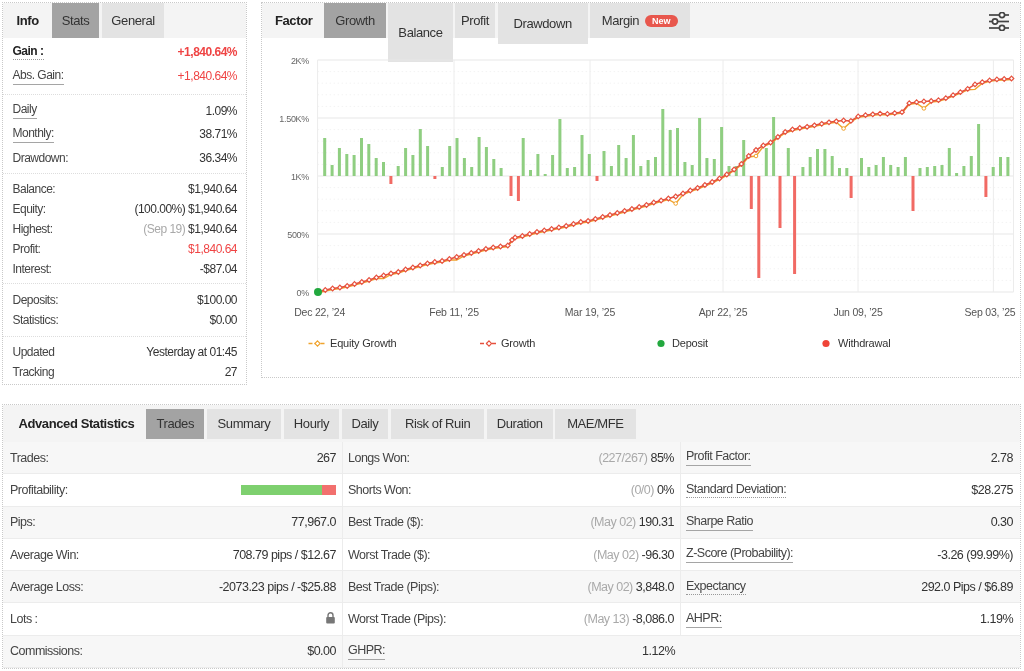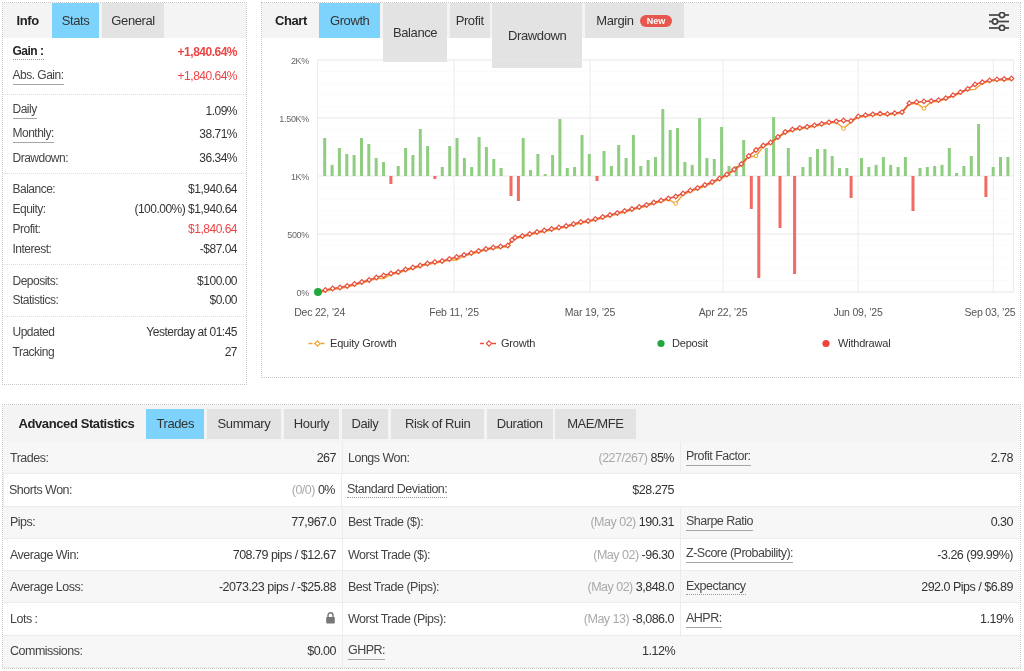--- a/index.html
+++ b/index.html
@@ -1,20 +1,20 @@
 <!DOCTYPE html>
 <html><head><meta charset="utf-8">
 <style>
 * { margin:0; padding:0; box-sizing:border-box; }
 html,body { width:1024px; height:671px; background:#fff; font-family:"Liberation Sans", sans-serif; }
 .panel { position:absolute; background:#fff; border:1px dotted #c9c9c9; }
 .strip { position:relative; background:#f4f4f4; height:35px; white-space:nowrap; font-size:0; }
 .tab { display:inline-block; font-size:13px; letter-spacing:-0.4px; color:#333; line-height:35px; padding:0 10px; vertical-align:top; }
 .tab.title { font-weight:bold; color:#222; font-size:13px; letter-spacing:-0.4px; }
-.tab.on { background:#7dd3fc; }
+.tab.on { background:#a3a3a3; }
 .tab.off { background:#e3e3e3; margin-left:2.5px; }
 .u { border-bottom:1px dotted #999; padding-bottom:1px; }
 .us { border-bottom:1px solid #a5a5a5; padding-bottom:2px; }
 .gy { color:#a9a9a9; }
 .gr { color:#ef4444; }
 .b { font-weight:bold; }
 .nb { font-weight:normal; }
 
 #pL { left:2px; top:2px; width:245px; height:383px; }
 .lrow { display:flex; justify-content:space-between; align-items:center; padding:0 9px 0 9.5px; font-size:12px; letter-spacing:-0.5px; color:#333; }
@@ -67,20 +67,24 @@
 <div class="lgrp sep" style="padding-top:6px;padding-bottom:5px">
 <div class="lrow" style="height:19.8px">
         <span>Balance:</span>
         <span>$1,940.64</span>
       </div>
 <div class="lrow" style="height:19.8px">
         <span>Equity:</span>
         <span>(100.00%) $1,940.64</span>
       </div>
 <div class="lrow" style="height:19.8px">
+        <span>Highest:</span>
+        <span><span class="gy">(Sep 19)</span> $1,940.64</span>
+      </div>
+<div class="lrow" style="height:19.8px">
         <span>Profit:</span>
         <span class="gr">$1,840.64</span>
       </div>
 <div class="lrow" style="height:19.8px">
         <span>Interest:</span>
         <span>-$87.04</span>
       </div>
 </div>
 <div class="lgrp sep" style="padding-top:6px;padding-bottom:6px">
 <div class="lrow" style="height:19.8px">
@@ -98,21 +102,21 @@
         <span>Yesterday at 01:45</span>
       </div>
 <div class="lrow" style="height:19.8px">
         <span>Tracking</span>
         <span>27</span>
       </div>
 </div>
 </div>
 <div class="panel" id="pC">
   <div class="strip">
-    <span class="tab title" style="padding:0 12px 0 13px">Chart</span><span class="tab on" style="padding:0 11px">Growth</span><span class="tab off" style="padding:12px 10px">Balance</span><span class="tab off" style="padding:0 6px">Profit</span><span class="tab off" style="padding:15px 16px">Drawdown</span><span class="tab off" style="padding:0 12px 0 11.5px">Margin<span class="badge">New</span></span>
+    <span class="tab title" style="padding:0 12px 0 13px">Factor</span><span class="tab on" style="padding:0 11px">Growth</span><span class="tab off" style="padding:12px 10px">Balance</span><span class="tab off" style="padding:0 6px">Profit</span><span class="tab off" style="padding:3px 16px">Drawdown</span><span class="tab off" style="padding:0 12px 0 11.5px">Margin<span class="badge">New</span></span>
     <svg width="20" height="19" viewBox="0 0 20 19" style="position:absolute;right:11px;top:9px">
         <g stroke="#444" stroke-width="1.7" fill="none">
           <line x1="0" y1="3" x2="20" y2="3"></line>
           <line x1="0" y1="9.5" x2="20" y2="9.5"></line>
           <line x1="0" y1="16" x2="20" y2="16"></line>
         </g>
         <circle cx="13" cy="3" r="2.6" fill="#fff" stroke="#444" stroke-width="1.7"></circle>
         <circle cx="6" cy="9.5" r="2.6" fill="#fff" stroke="#444" stroke-width="1.7"></circle>
         <circle cx="13" cy="16" r="2.6" fill="#fff" stroke="#444" stroke-width="1.7"></circle>
       </svg>
@@ -379,20 +383,24 @@
       <div class="tcell tc2">
         <span>Longs Won:</span>
         <span class="tval"><span class="gy">(227/267)</span> <b class="nb">85%</b></span>
       </div>
       <div class="tcell tc3">
         <span class="us">Profit Factor:</span>
         <span class="tval">2.78</span>
       </div>
     </div>
 <div class="trow" style="background:#fff">
+      <div class="tcell tc1">
+        <span>Profitability:</span>
+        <span class="tval"><span style="display:inline-block;width:95px;height:10px;background:#f2706e;vertical-align:-1px"><span style="display:block;width:81px;height:10px;background:#7ed06f"></span></span></span>
+      </div>
       <div class="tcell tc2">
         <span>Shorts Won:</span>
         <span class="tval"><span class="gy">(0/0)</span> <b class="nb">0%</b></span>
       </div>
       <div class="tcell tc3">
         <span class="u">Standard Deviation:</span>
         <span class="tval">$28.275</span>
       </div>
     </div>
 <div class="trow" style="background:#f7f7f7">

